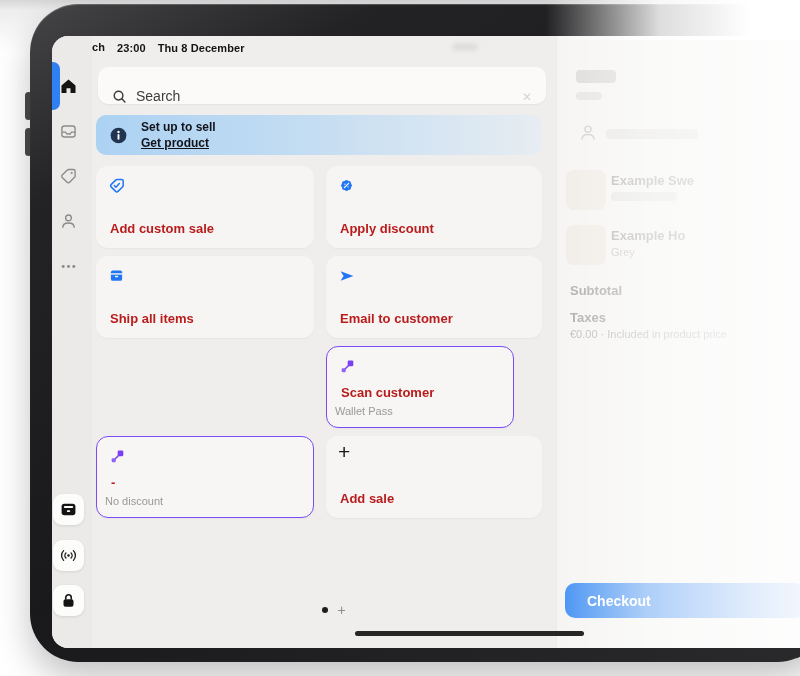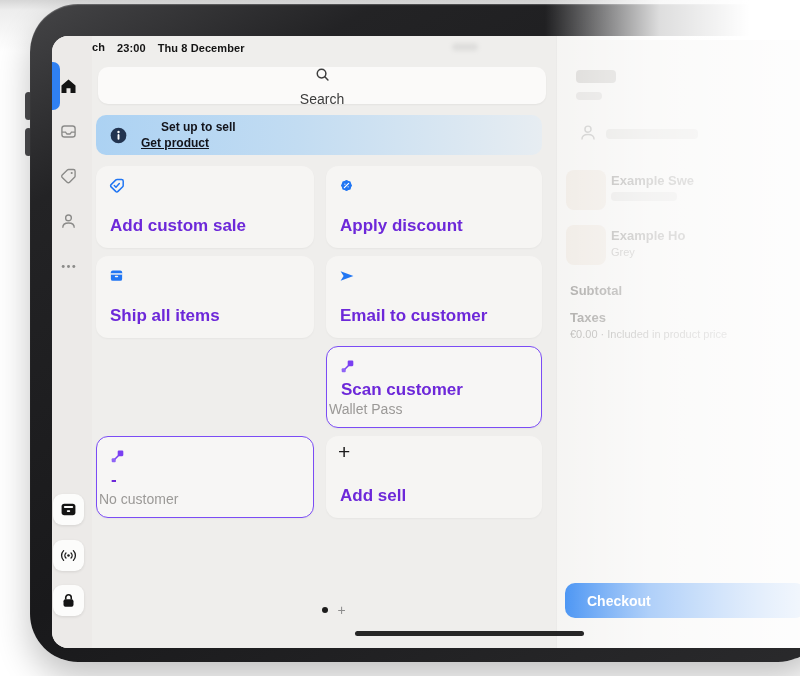--- a/index.html
+++ b/index.html
@@ -35,39 +35,39 @@
     background:#2f80f2; border-radius:0 7px 7px 0; }
   .side-ic { position:absolute; left:7px; width:18px; height:18px; display:flex;
     align-items:center; justify-content:center; }
   .side-btn { position:absolute; left:1px; width:31px; height:31px; background:#fcfcfb;
     border-radius:9px; box-shadow:0 1px 3px rgba(0,0,0,.10); display:flex;
     align-items:center; justify-content:center; }
 
   
   .searchbar { position:absolute; left:46px; top:31px; width:448px; height:37px;
     background:#fbfaf9; border-radius:10px; box-shadow:0 1px 2px rgba(0,0,0,.05);
-    display:flex; align-items:center; padding:0 14px; gap:9px;flex-direction:column; }
+    display:flex; align-items:flex-end; padding:0 14px; gap:9px; }
   .search-text { font-size:14px; color:#3c3c3c; }
   .search-clear { margin-left:auto; font-size:12px; color:#8f8f8f; opacity:.35; }
 
   
   .banner { position:absolute; left:44px; top:79px; width:446px; height:40px; border-radius:10px;
     background:linear-gradient(90deg,#acd2f3 0%,#c2dcf2 45%,#e7edf2 100%);
     display:flex; align-items:center; padding:0 14px; gap:14px; }
-  .banner-title { font-size:12px; font-weight:700; color:#12131a; line-height:1.35;margin-left:20px; }
+  .banner-title { font-size:12px; font-weight:700; color:#12131a; line-height:1.35; }
   .banner-link { font-size:12px; font-weight:700; color:#12131a; text-decoration:underline; line-height:1.35; }
 
   
   .tile { position:absolute; height:82px; background:#f6f5f3; border-radius:12px;
     box-shadow:0 1px 2px rgba(0,0,0,.04); }
   .tile.hl { border:1.5px solid #7b4cf5; background:#f7f6f5; }
   .t-icon { position:absolute; left:13px; top:12px; width:16px; height:16px; }
-  .t-label { position:absolute; left:14px; bottom:12px; font-size:17px; font-weight:700; color:#6d28d9; }
+  .t-label { position:absolute; left:14px; bottom:12px; font-size:13px; font-weight:700; color:#b91c1c; }
   .t-label.with-sub { bottom:27px; }
-  .t-sub { position:absolute; left:2px; bottom:10px; font-size:14px; color:#9b9997;margin-top:12px; }
+  .t-sub { position:absolute; left:8px; bottom:10px; font-size:11px; color:#9b9997;margin-top:12px; }
   .t-plus { position:absolute; left:12px; top:4px; font-size:21px; font-weight:400; color:#1b1b1b; }
 
   
   .pager { position:absolute; left:250px; top:566px; width:64px; display:flex;
     align-items:center; justify-content:center; gap:9px; }
   .pager-dot { width:6px; height:6px; border-radius:50%; background:#1c1c1c; }
   .pager-add { font-size:14px; color:#8d8d8d; }
 
   
   .cart { position:absolute; left:504px; top:0; width:244px; height:612px;
@@ -247,47 +247,47 @@
     <div class="tile" style="left:274px;top:220px;width:216px;">
       <span class="t-icon">
         <svg width="16" height="16" viewBox="0 0 16 16">
           <path d="M1.6 3.2 L14.4 8 L1.6 12.8 L4.6 8 Z" fill="#2176f3"></path>
         </svg>
       </span>
       <span class="t-label">Email to customer</span>
     </div>
 
 
-    <div class="tile hl" style="left:274px;top:310px;width:216px;">
+    <div class="tile hl" style="left:274px;top:310px;width:188px;">
       <span class="t-icon">
         <svg width="15" height="15" viewBox="0 0 16 16">
           <path d="M4 12 L11 5" stroke="#7a3ff2" stroke-width="1.6"></path>
           <rect x="8.2" y="1.6" width="6" height="6" rx="1.2" fill="#7a3ff2"></rect>
           <rect x="1.8" y="9.8" width="4.3" height="4.3" rx="1" fill="#8f63f5"></rect>
         </svg>
       </span>
       <span class="t-label with-sub">Scan customer</span>
       <span class="t-sub">Wallet Pass</span>
     </div>
 
     <div class="tile hl" style="left:44px;top:400px;width:218px;">
       <span class="t-icon">
         <svg width="15" height="15" viewBox="0 0 16 16">
           <path d="M4 12 L11 5" stroke="#7a3ff2" stroke-width="1.6"></path>
           <rect x="8.2" y="1.6" width="6" height="6" rx="1.2" fill="#7a3ff2"></rect>
           <rect x="1.8" y="9.8" width="4.3" height="4.3" rx="1" fill="#8f63f5"></rect>
         </svg>
       </span>
       <span class="t-label with-sub">-</span>
-      <span class="t-sub">No customer</span>
+      <span class="t-sub">No discount</span>
     </div>
 
     <div class="tile" style="left:274px;top:400px;width:216px;">
       <span class="t-plus">+</span>
-      <span class="t-label">Add sell</span>
+      <span class="t-label">Add sale</span>
     </div>
 
     <div class="pager">
       <span class="pager-dot"></span>
       <span class="pager-add">+</span>
     </div>
 
     <div class="cart">
       <div class="faded-bar" style="left:19px;top:34px;width:40px;height:13px;opacity:.4;"></div>
       <div class="faded-bar" style="left:19px;top:56px;width:26px;height:8px;opacity:.25;"></div>

